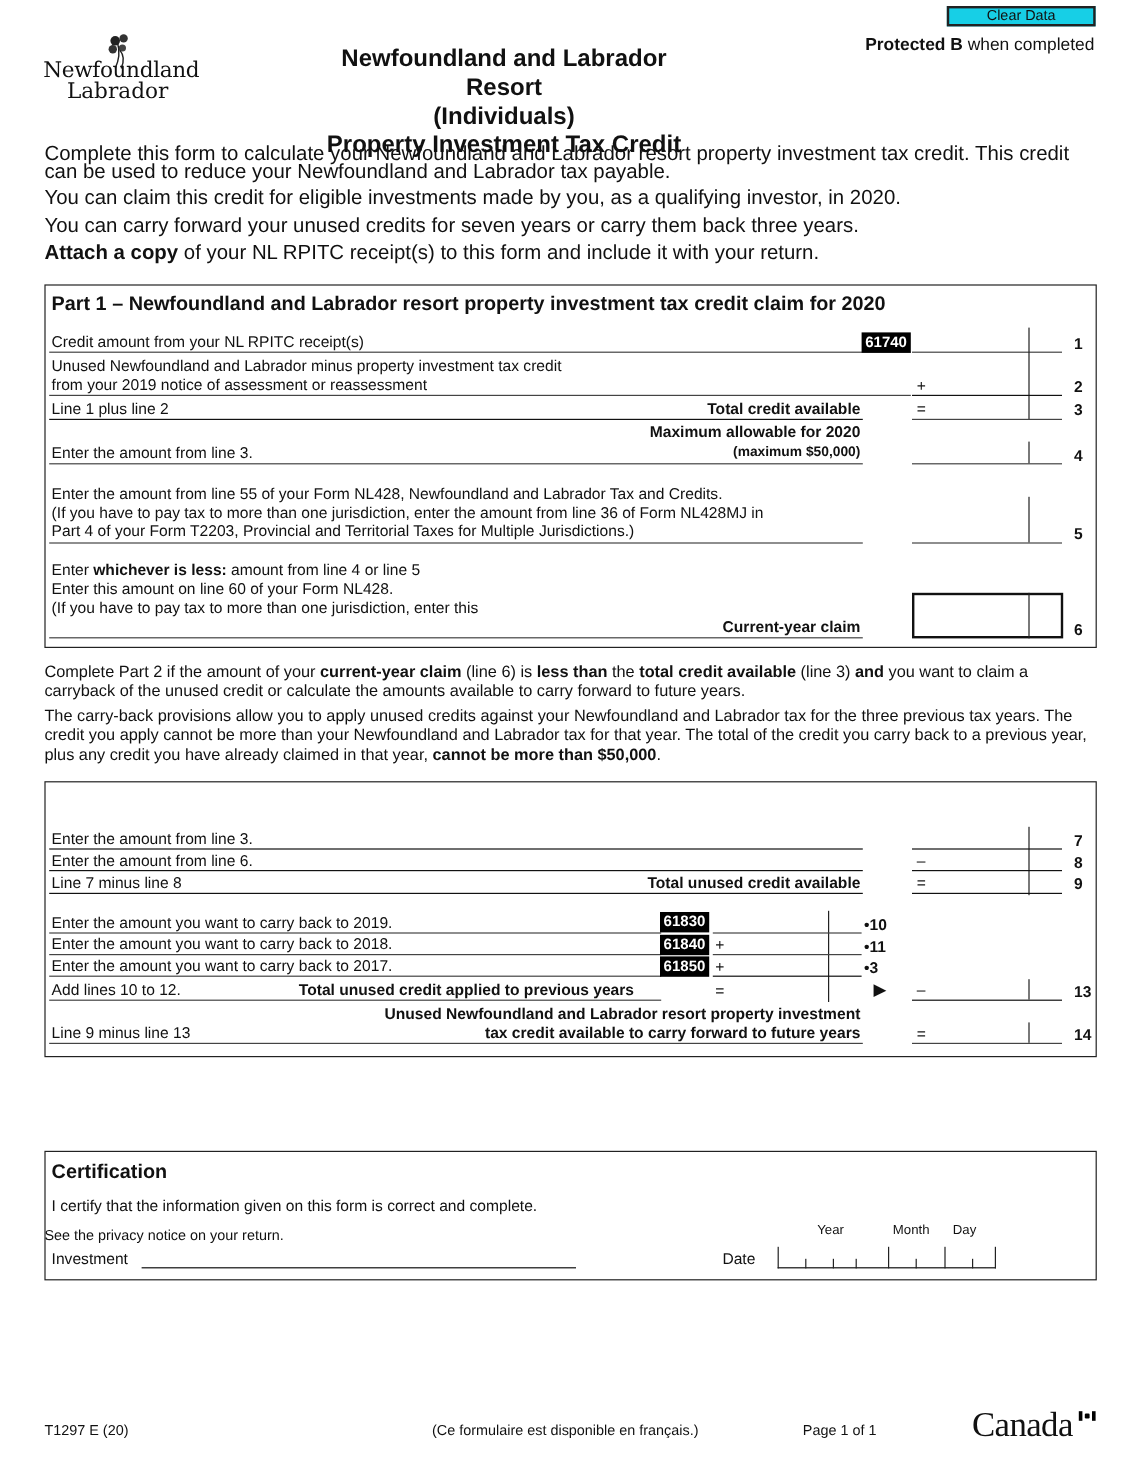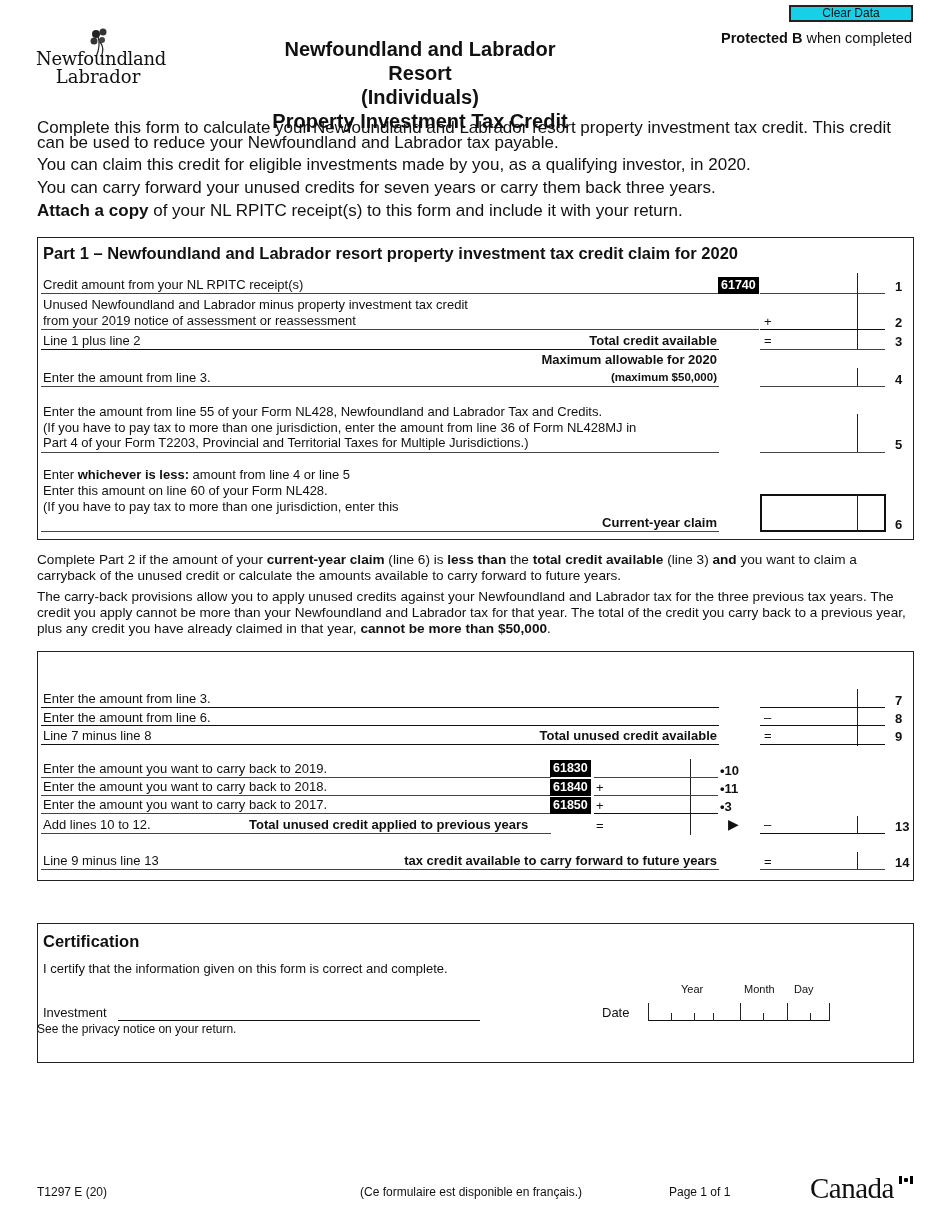--- a/index.html
+++ b/index.html
@@ -179,31 +179,32 @@
   <div class="ln" style="left:3px;top:181px;width:510px"></div>
   <div class="sym" style="left:558px;top:166px">=</div>
   <div class="field" style="left:556px;top:164px;width:124px"></div>
   <div class="sym" style="left:690px;top:164px;font-size:14px">▶</div>
   <div class="sym" style="left:726px;top:165px">–</div>
   <div class="field" style="left:722px;top:164px;width:125px"></div>
   <div class="lnb" style="left:722px;top:181px;width:125px"></div>
   <div class="vl" style="left:819px;top:164px;height:17px"></div>
   <div class="num" style="left:857px;top:167px">13</div>
 
+  <div class="tb" style="right:196px;top:185px">Unused Newfoundland and Labrador resort property investment</div>
   <div class="t" style="left:5px;top:201px">Line 9 minus line 13</div>
   <div class="tb" style="right:196px;top:201px">tax credit available to carry forward to future years</div>
   <div class="ln" style="left:3px;top:217px;width:678px"></div>
   <div class="sym" style="left:726px;top:202px">=</div>
   <div class="field" style="left:722px;top:200px;width:125px"></div>
   <div class="ln" style="left:722px;top:217px;width:125px"></div>
   <div class="vl" style="left:819px;top:200px;height:17px"></div>
   <div class="num" style="left:857px;top:203px">14</div>
 </div>
 
-<div class="box" style="top:923px;height:140px">
+<div class="box" style="top:959px;height:108px">
   <h2 style="top:8px">Certification</h2>
   <div class="t" style="left:5px;top:37px">I certify that the information given on this form is correct and complete.</div>
   <div class="t" style="left:5px;top:81px">Investment</div>
   <div class="field" style="left:80px;top:78px;width:362px"></div>
   <div class="lnb" style="left:80px;top:96px;width:362px"></div>
   <div class="t" style="left:564px;top:81px">Date</div>
   <div class="t" style="left:643px;top:59px;font-size:11px">Year</div>
   <div class="t" style="left:706px;top:59px;font-size:11px">Month</div>
   <div class="t" style="left:756px;top:59px;font-size:11px">Day</div>
   <div class="field" style="left:610px;top:78px;width:182px"></div>

